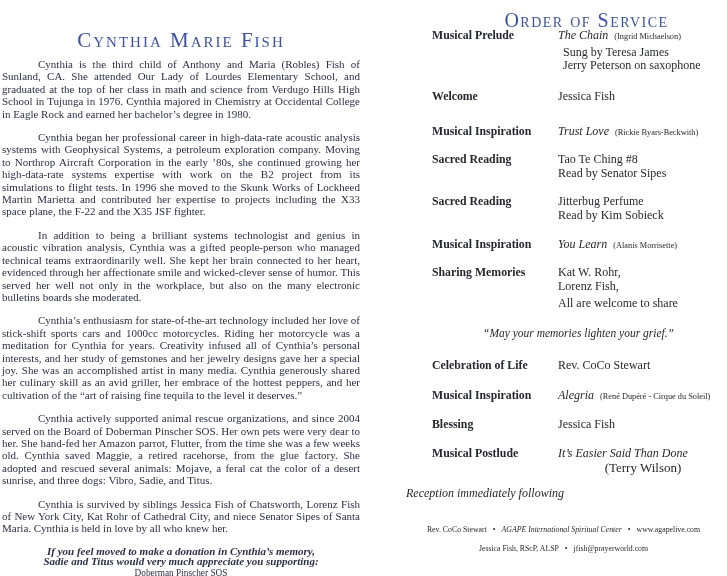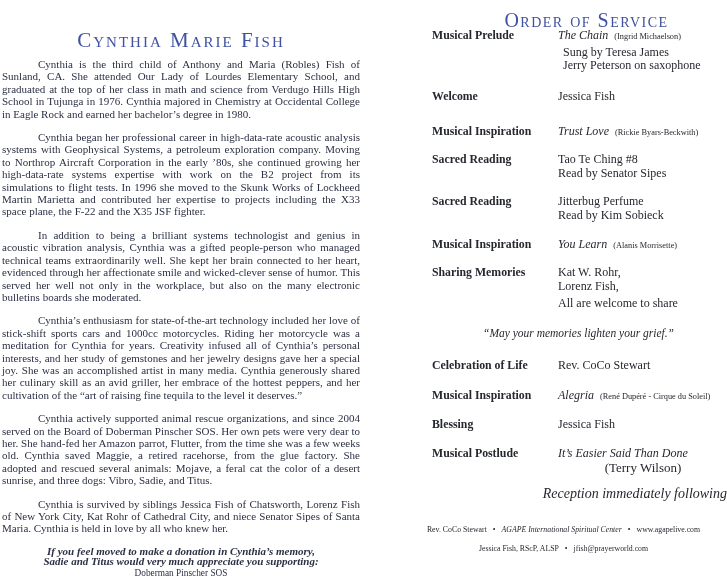--- a/index.html
+++ b/index.html
@@ -34,22 +34,22 @@
   .song{font-style:italic;}
   .artist{font-size:8.3px;font-style:normal;}
   .sub-lines{padding-left:5px;margin-top:2px;}
   .gap-line{margin-top:4px;}
   .credit{font-size:13px;text-align:center;width:170px;}
   .quote{
     position:absolute;left:430px;top:327px;width:297px;text-align:center;
     font-style:italic;font-size:11.5px;color:#26282f;
   }
   .reception{
-    position:absolute;left:430px;top:486px;width:297px;text-align:right;
-    font-style:italic;font-size:14px;color:#26282f;
+    position:absolute;left:406px;top:486px;width:297px;text-align:left;
+    font-style:italic;font-size:12px;color:#26282f;
   }
   .footer-line{
     position:absolute;left:400px;width:327px;text-align:center;
     font-size:7.8px;color:#26282f;
   }
   .footer-1{top:525px;}
   .footer-2{top:544px;}
   .footer-line .sep{margin:0 6px;}
   .footer-line .it{font-style:italic;}
 </style>

